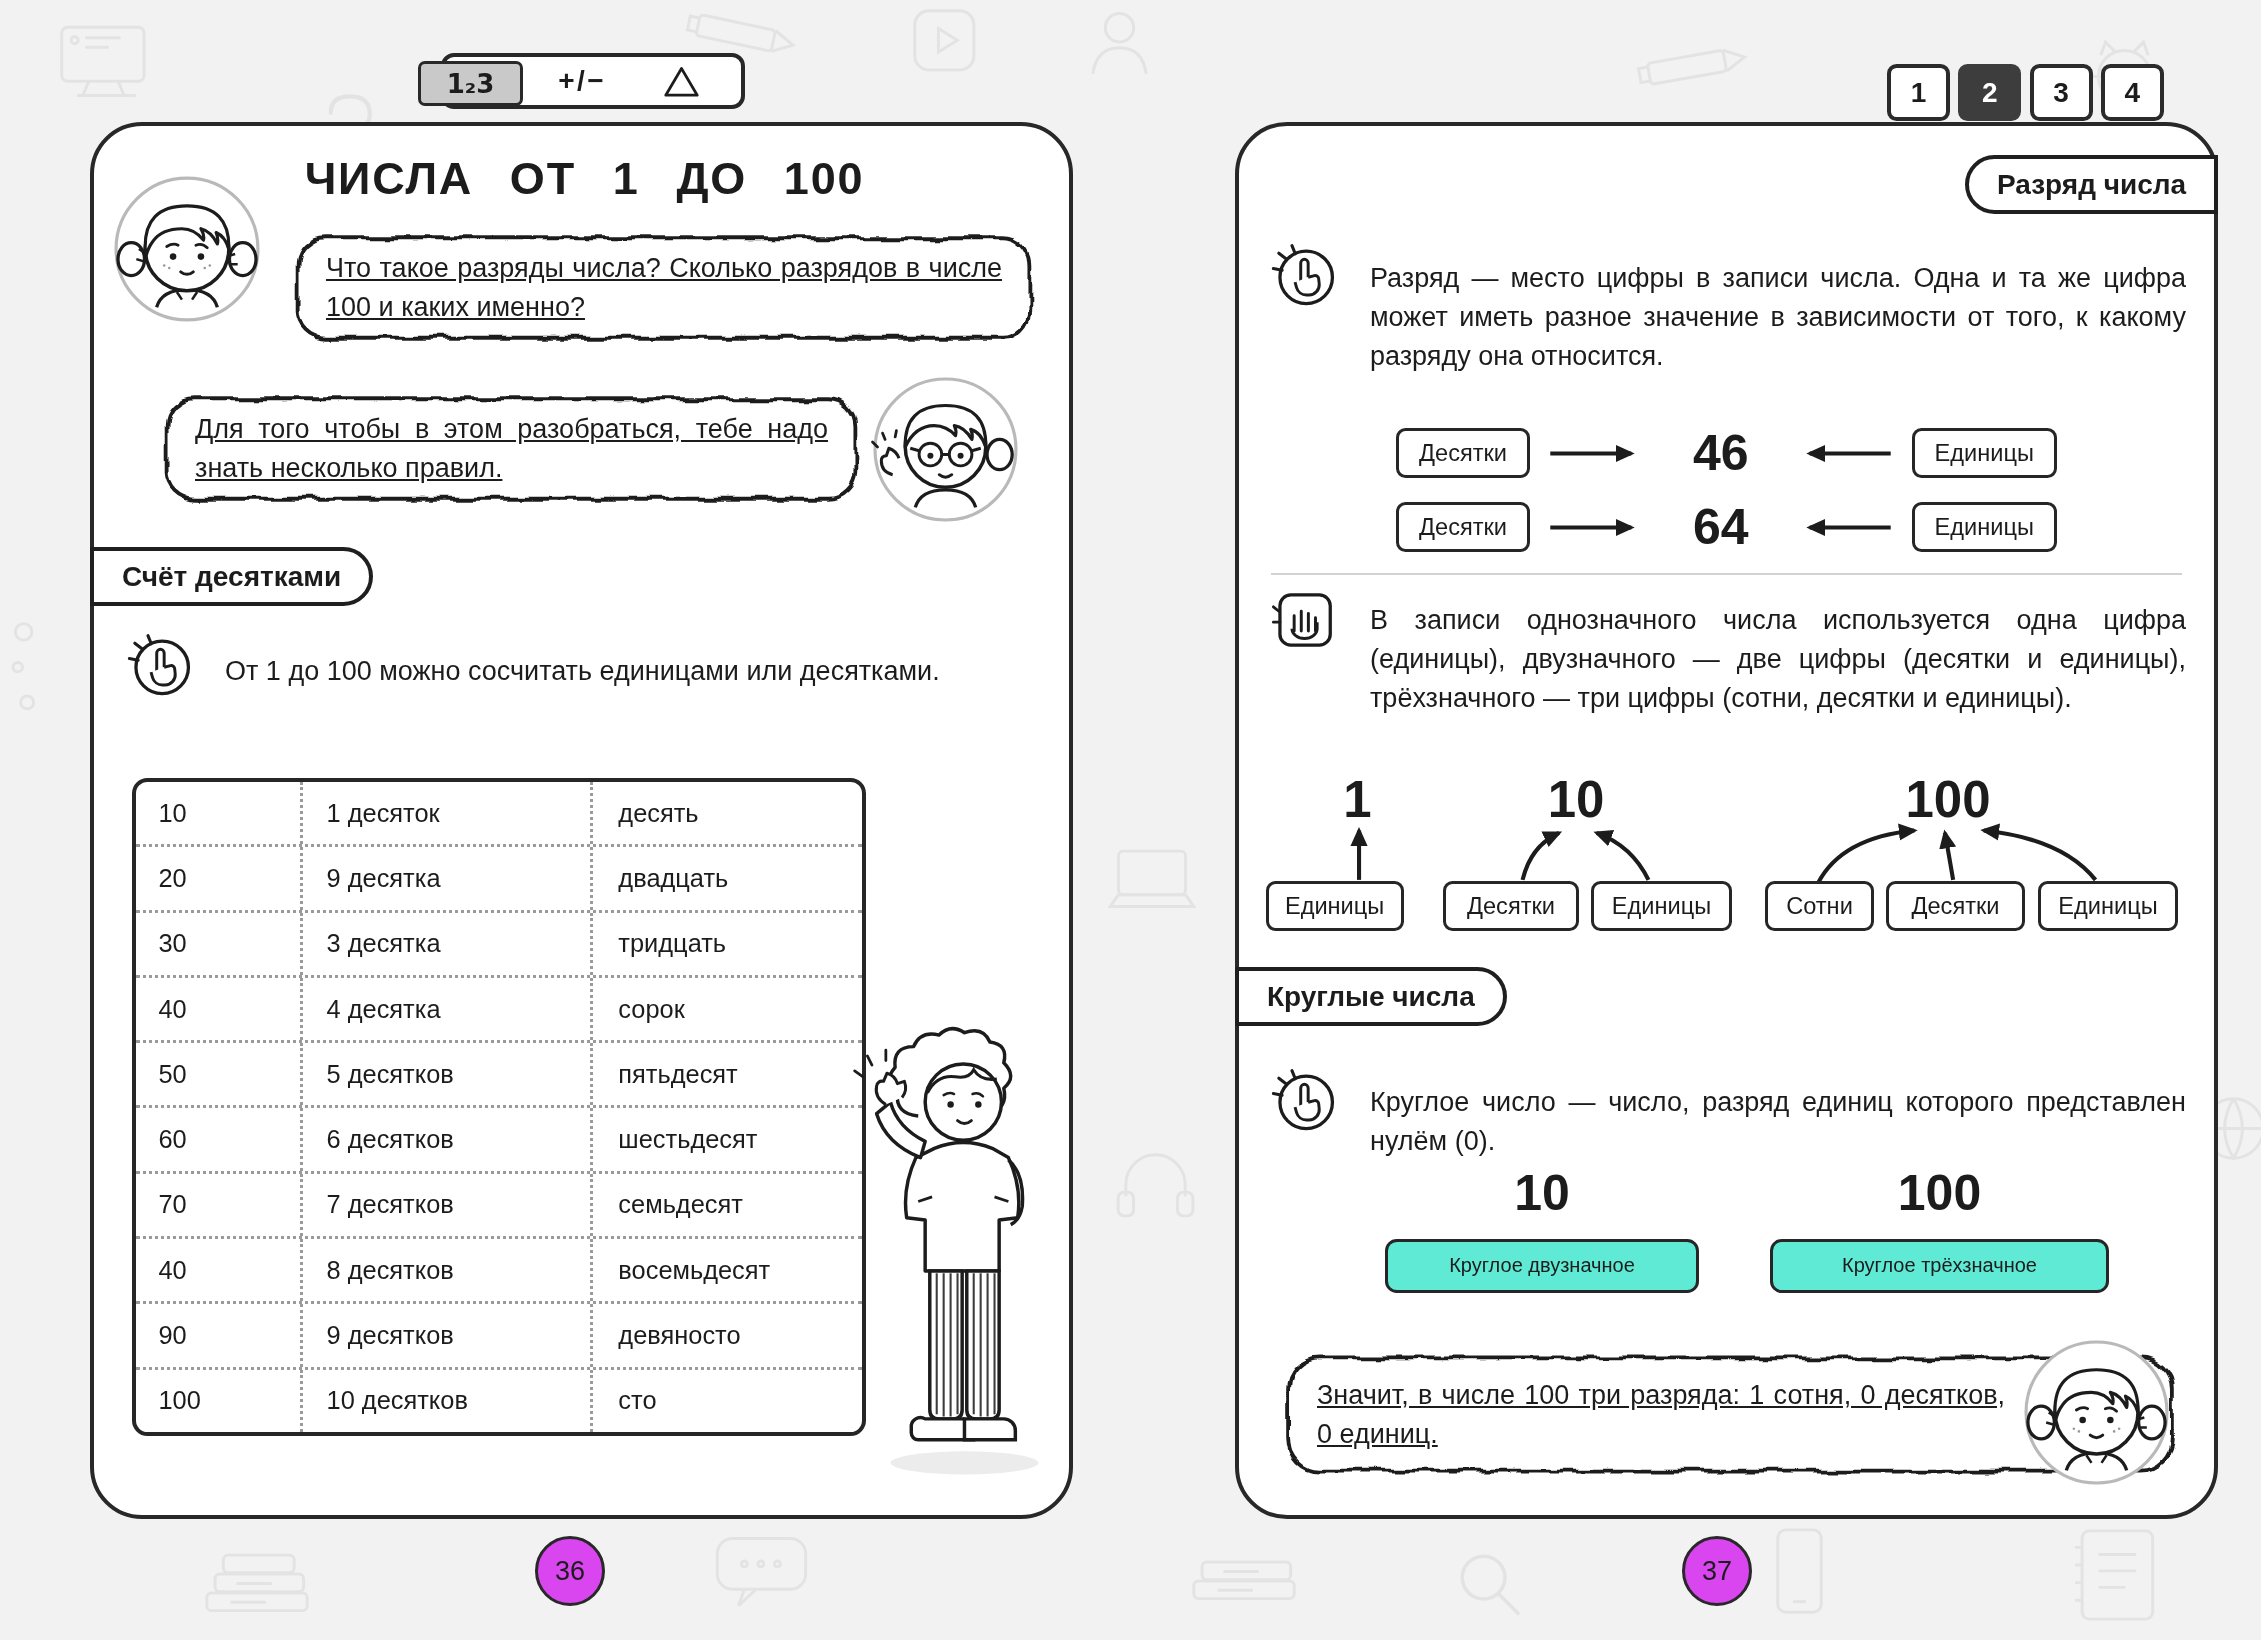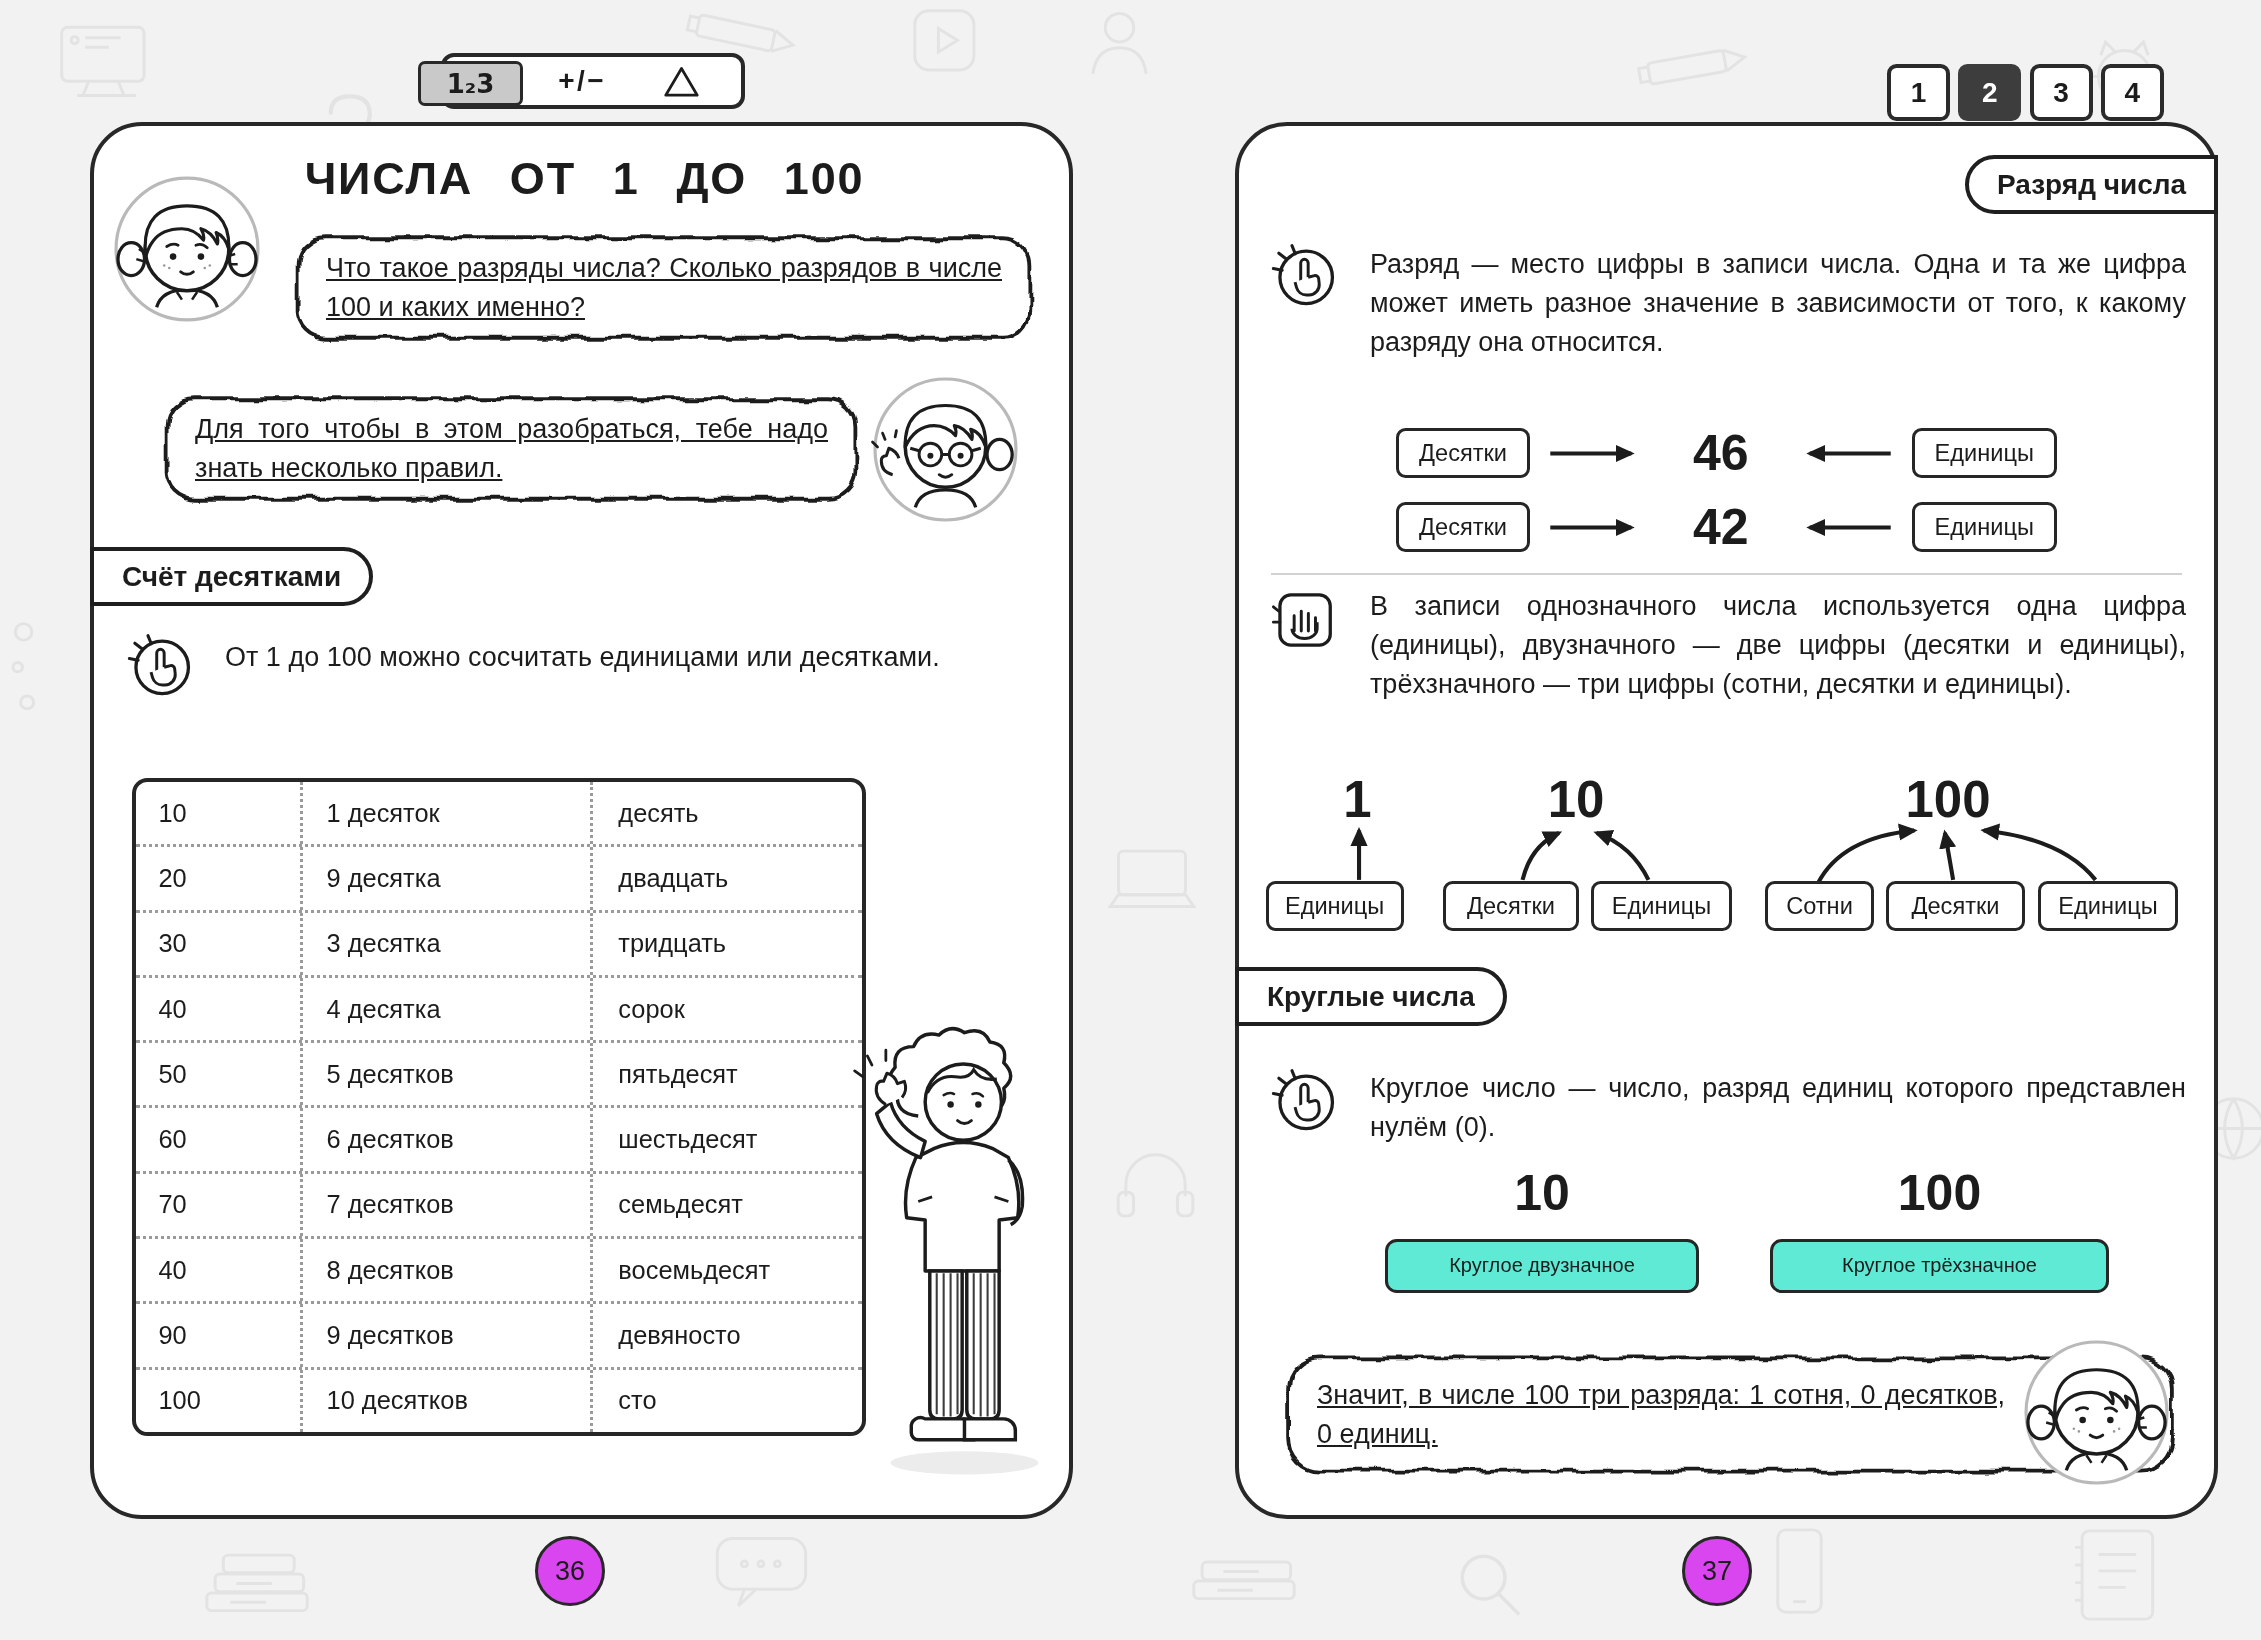--- a/index.html
+++ b/index.html
@@ -53,21 +53,21 @@
     display:flex; align-items:center; justify-content:center; font-size:27px;
   }
 
   
   .page-title {
     position:absolute; left:142px; top:27px; width:697px;
     text-align:center; font-size:45px; font-weight:700;
     letter-spacing:1.8px; word-spacing:22.5px;
   }
   .rule-text {
-    position:absolute; font-size:27px; line-height:1.44; text-align:justify;
+    position:absolute; font-size:27px; line-height:1.44; text-align:justify;margin-top:14px;
   }
   .rule-icon { position:absolute; width:70px; height:70px; display:block; }
   .rule-icon svg { width:100%; height:100%; }
 
   
   .wavy { position:absolute; }
   .wavy-svg { position:absolute; left:0; top:0; overflow:visible; }
   .wavy-rect { fill:#fff; stroke:#1f1f1f; stroke-width:6.5; filter:url(#squiggle); }
   .wavy-text {
     position:absolute; inset:0; display:flex; align-items:center;
@@ -487,21 +487,21 @@
         <path class="arrow-path" d="M174 23 H36"></path>
       </svg>
     <div class="mini-box">Единицы</div>
   </div>
 
   <div class="place-row" style="top:368px">
     <div class="mini-box">Десятки</div>
     <svg class="h-arrow" viewBox="0 0 182 46">
         <path class="arrow-path" d="M8 23 H146"></path>
       </svg>
-    <div class="place-num">42</div>
+    <div class="place-num">64</div>
     <svg class="h-arrow" viewBox="0 0 182 46">
         <path class="arrow-path" d="M174 23 H36"></path>
       </svg>
     <div class="mini-box">Единицы</div>
   </div>
 
   <div class="divider"></div>
 
   <span class="rule-icon" style="left:29.5px;top:459px">
     <svg viewBox="0 0 64 64">

